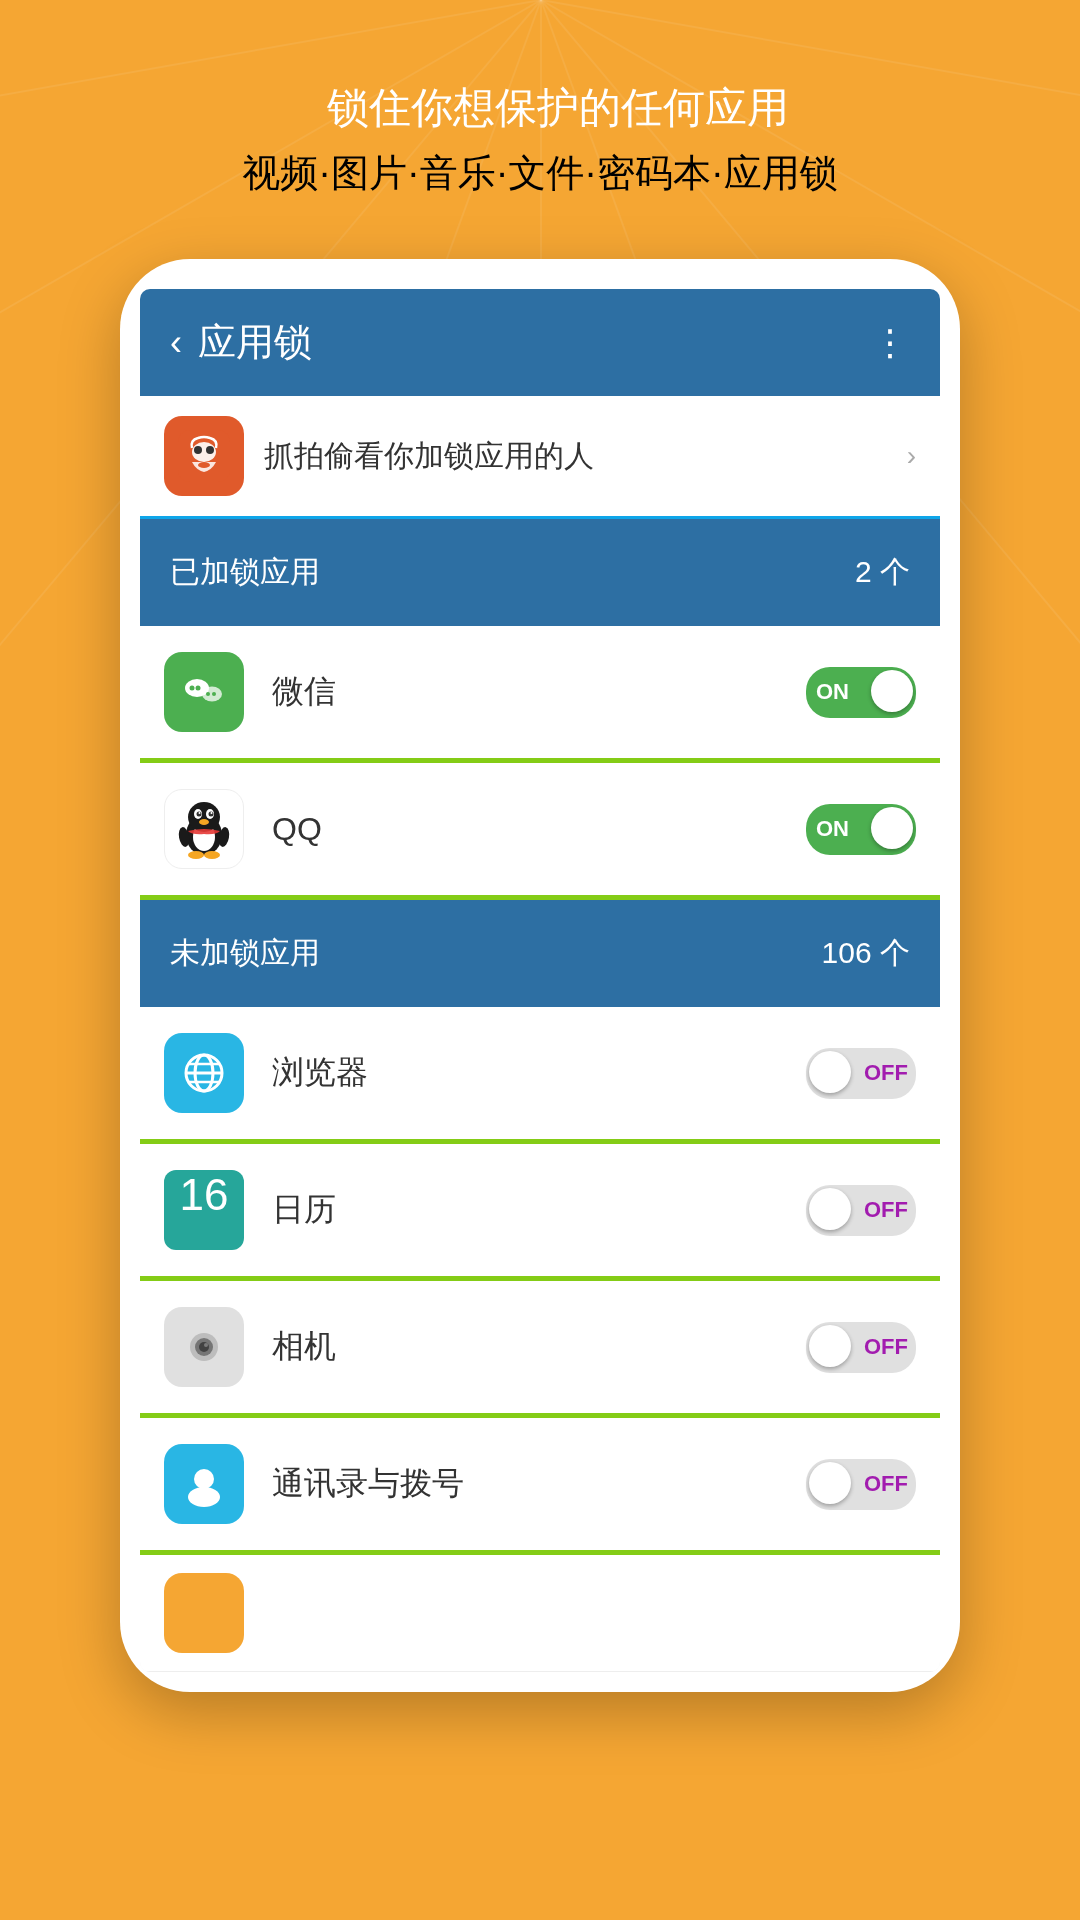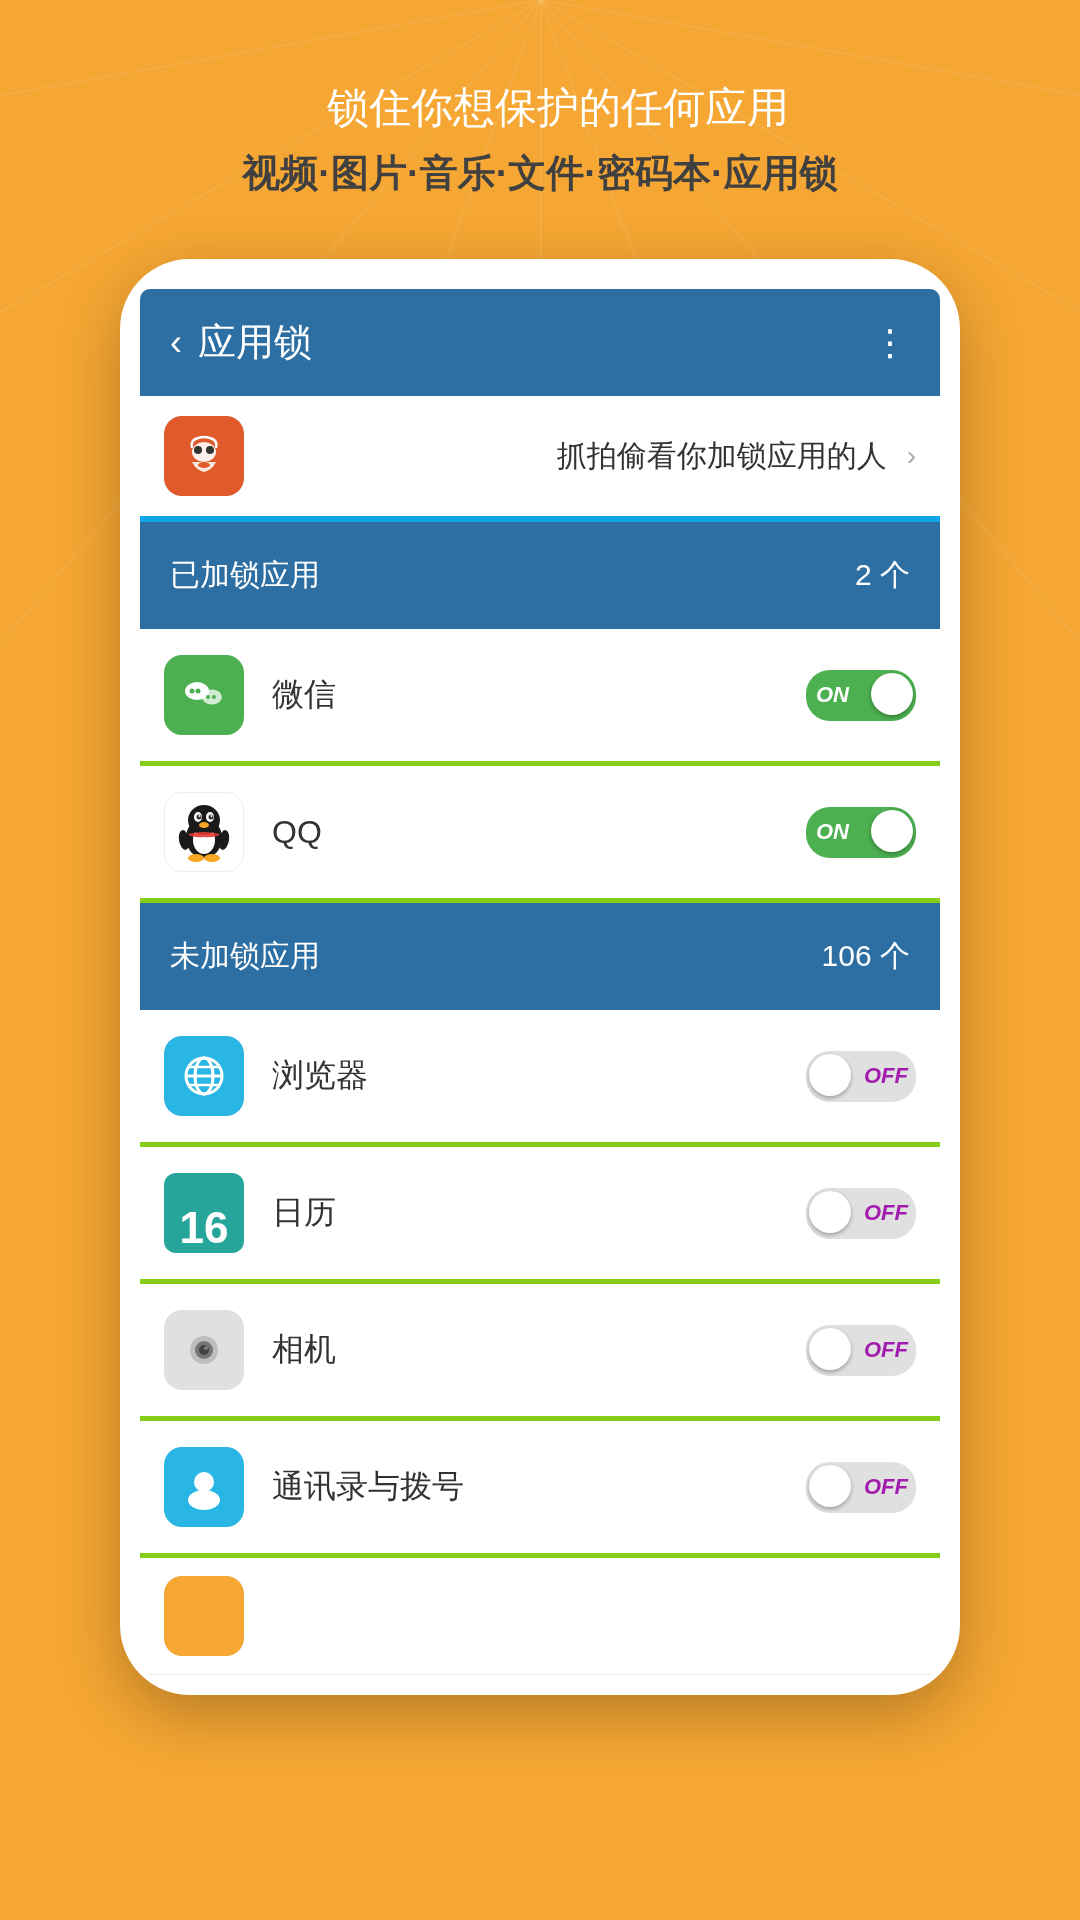--- a/index.html
+++ b/index.html
@@ -55,22 +55,22 @@
     }
     .header-subtitle1 {
       font-size: 42px;
       color: white;
       margin-bottom: 12px;
       font-weight: 400;
       margin-left: 36px;
     }
     .header-subtitle2 {
       font-size: 38px;
-      color: #404040;
-      font-weight: 700;
+      color: #000000;
+      font-weight: 400;
     }
 
     
     .phone-container {
       position: relative;
       z-index: 2;
       width: 840px;
       margin: 0 auto;
     }
     .phone-outer {
@@ -114,22 +114,21 @@
       letter-spacing: 2px;
     }
 
     
     .spy-row {
       background: white;
       display: flex;
       align-items: center;
       padding: 20px 24px;
       gap: 20px;
-      border-bottom: 6px solid #0ea5e9;
-      text-align: right;
+      border-bottom: 3px solid #0ea5e9;
     }
     .spy-icon {
       width: 80px;
       height: 80px;
       border-radius: 18px;
       background: #e05a2b;
       display: flex;
       align-items: center;
       justify-content: center;
       font-size: 36px;
@@ -190,21 +189,20 @@
 
     
     .toggle {
       display: flex;
       align-items: center;
       width: 110px;
       height: 51px;
       border-radius: 24px;
       position: relative;
       flex-shrink: 0;
-      font-style: italic;
     }
     .toggle-on {
       background: #4caf50;
     }
     .toggle-off {
       background: #e0e0e0;
     }
     .toggle-label {
       font-size: 22px;
       font-weight: bold;
@@ -269,25 +267,25 @@
       justify-content: center;
     }
 
     
     .calendar-icon {
       background: #26a69a;
       width: 80px;
       height: 80px;
       border-radius: 12px;
       display: flex;
-      align-items: flex-end;
+      align-items: flex-start;
       justify-content: center;
       color: white;
       font-size: 44px;
-      font-weight: bold;
+      font-weight: normal;
     }
 
     
     .camera-icon {
       background: #e0e0e0;
       width: 80px;
       height: 80px;
       border-radius: 18px;
       display: flex;
       align-items: center;

